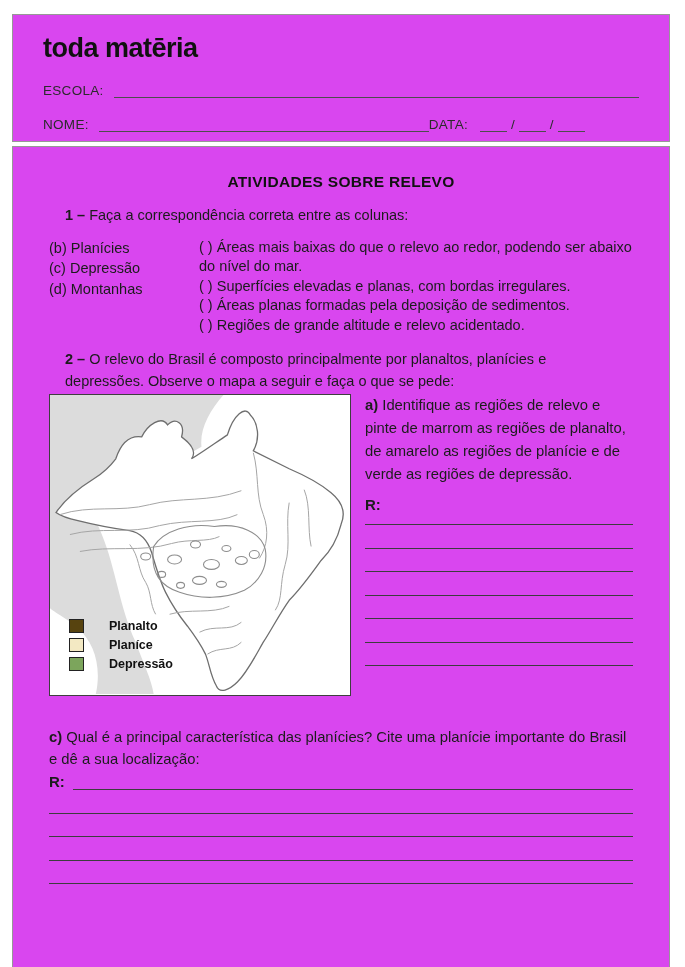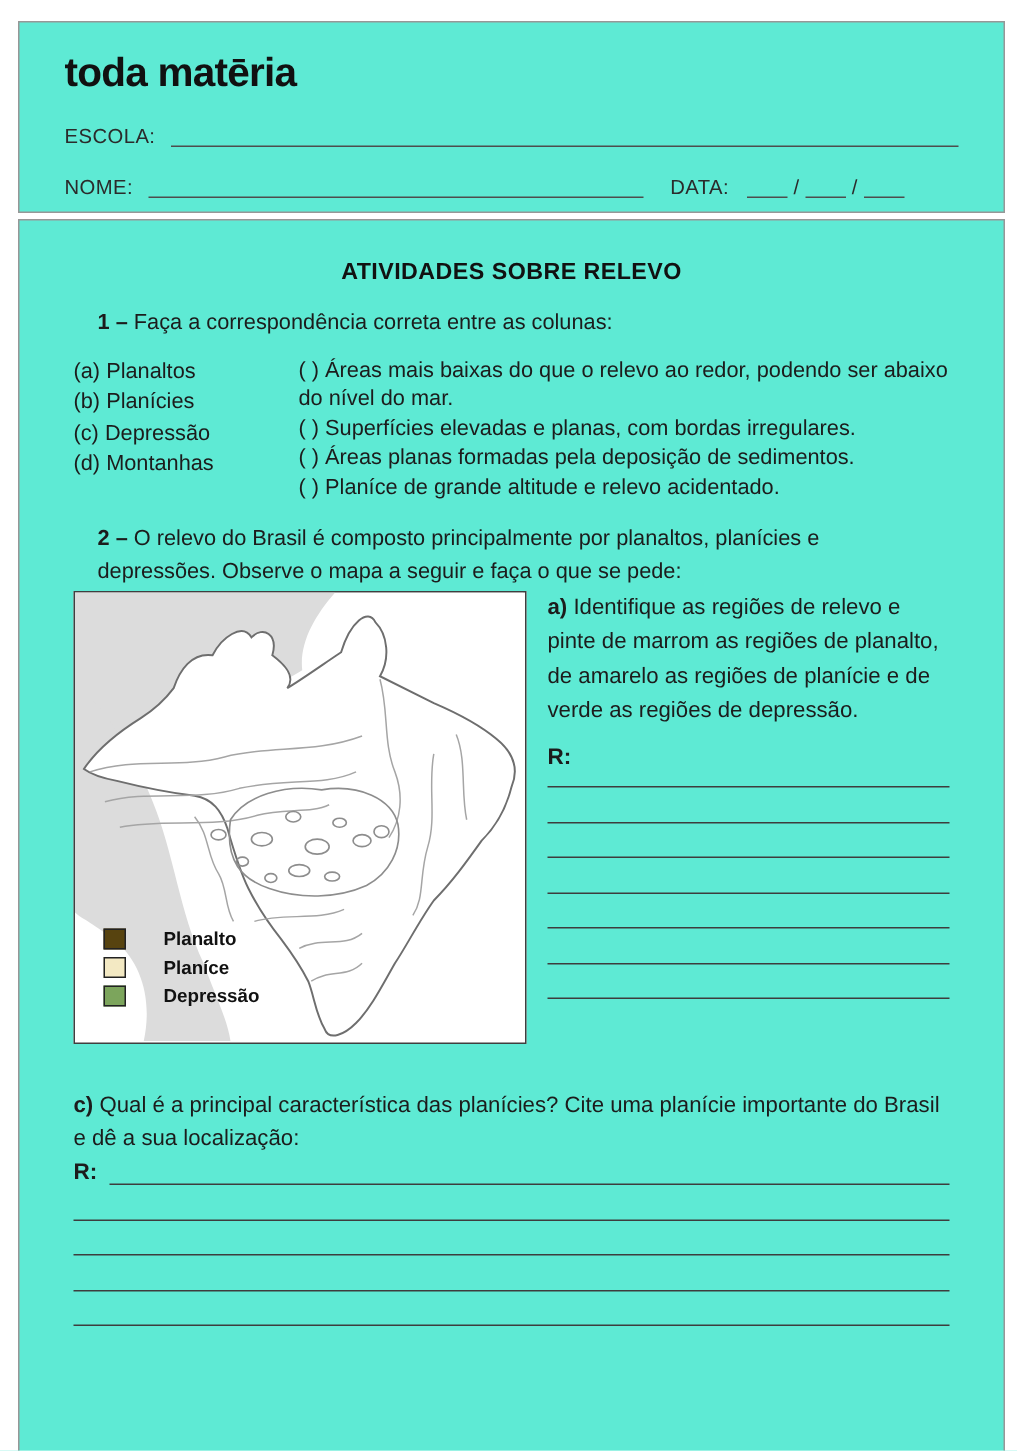--- a/index.html
+++ b/index.html
@@ -4,31 +4,31 @@
 <style>
   * { margin: 0; padding: 0; box-sizing: border-box; }
   html, body { background: #ffffff; }
   body {
     width: 685px; height: 967px; position: relative;
     font-family: "Liberation Sans", sans-serif;
     color: #1c1c1c;
     -webkit-font-smoothing: antialiased;
   }
 
-  .box { position: absolute; left: 12px; width: 658px; background: #5eead4; border: 1px solid #979797; }
+  .box { position: absolute; left: 12px; width: 658px; background: #d946ef; border: 1px solid #979797; }
   .header-box { top: 14px; height: 128px; padding: 0 30px; }
   .main-box { top: 146px; height: 918px; padding: 0 36px; }
 
   
   .logo { margin-top: 18px; font-size: 27px; font-weight: 700; letter-spacing: -0.5px; color: #111; }
   .field-row { display: flex; align-items: center; margin-top: 19px; font-size: 13.5px; color: #2b2b2b; }
   .field-label { white-space: nowrap; padding-right: 10px; letter-spacing: 0.3px; }
   .field-line { flex: 1; border-bottom: 1.6px solid #4d4d4d; height: 15px; }
   .name-line { flex: 0 0 330px; }
-  .date-label { margin-left: 18px; }
+  .date-label { }
   .date-slot { width: 27px; border-bottom: 1.6px solid #4d4d4d; height: 15px; margin: 0 2px; }
   .date-sep { padding: 0 2px; color: #2b2b2b; }
 
   
   .ws-title { margin-top: 26px; text-align: center; font-size: 15.5px; font-weight: 700; letter-spacing: 0.3px; color: #111; }
 
   .q-prompt { margin-top: 14px; font-size: 14.5px; line-height: 21.5px; margin-left: 16px; }
   .q-num { font-weight: 700; }
 
   .match-cols { display: flex; margin-top: 11px; }
@@ -94,30 +94,29 @@
 
   <div class="ws-title">ATIVIDADES SOBRE RELEVO</div>
 
   <div class="q-prompt">
     <span class="q-num">1 –</span>
     <span>Faça a correspondência correta entre as colunas:</span>
   </div>
 
   <div class="match-cols">
     <div class="match-left">
-      <div>(a) Planaltos</div>
       <div>(b) Planícies</div>
       <div>(c) Depressão</div>
       <div>(d) Montanhas</div>
     </div>
     <div class="match-right">
       <div>( ) Áreas mais baixas do que o relevo ao redor, podendo ser abaixo do nível do mar.</div>
       <div>( ) Superfícies elevadas e planas, com bordas irregulares.</div>
       <div>( ) Áreas planas formadas pela deposição de sedimentos.</div>
-      <div>( ) Planíce de grande altitude e relevo acidentado.</div>
+      <div>( ) Regiões de grande altitude e relevo acidentado.</div>
     </div>
   </div>
 
   <div class="q-prompt q2-prompt">
     <span class="q-num">2 –</span>
     <span>O relevo do Brasil é composto principalmente por planaltos, planícies e depressões. Observe o mapa a seguir e faça o que se pede:</span>
   </div>
 
   <div class="map-row">
 

